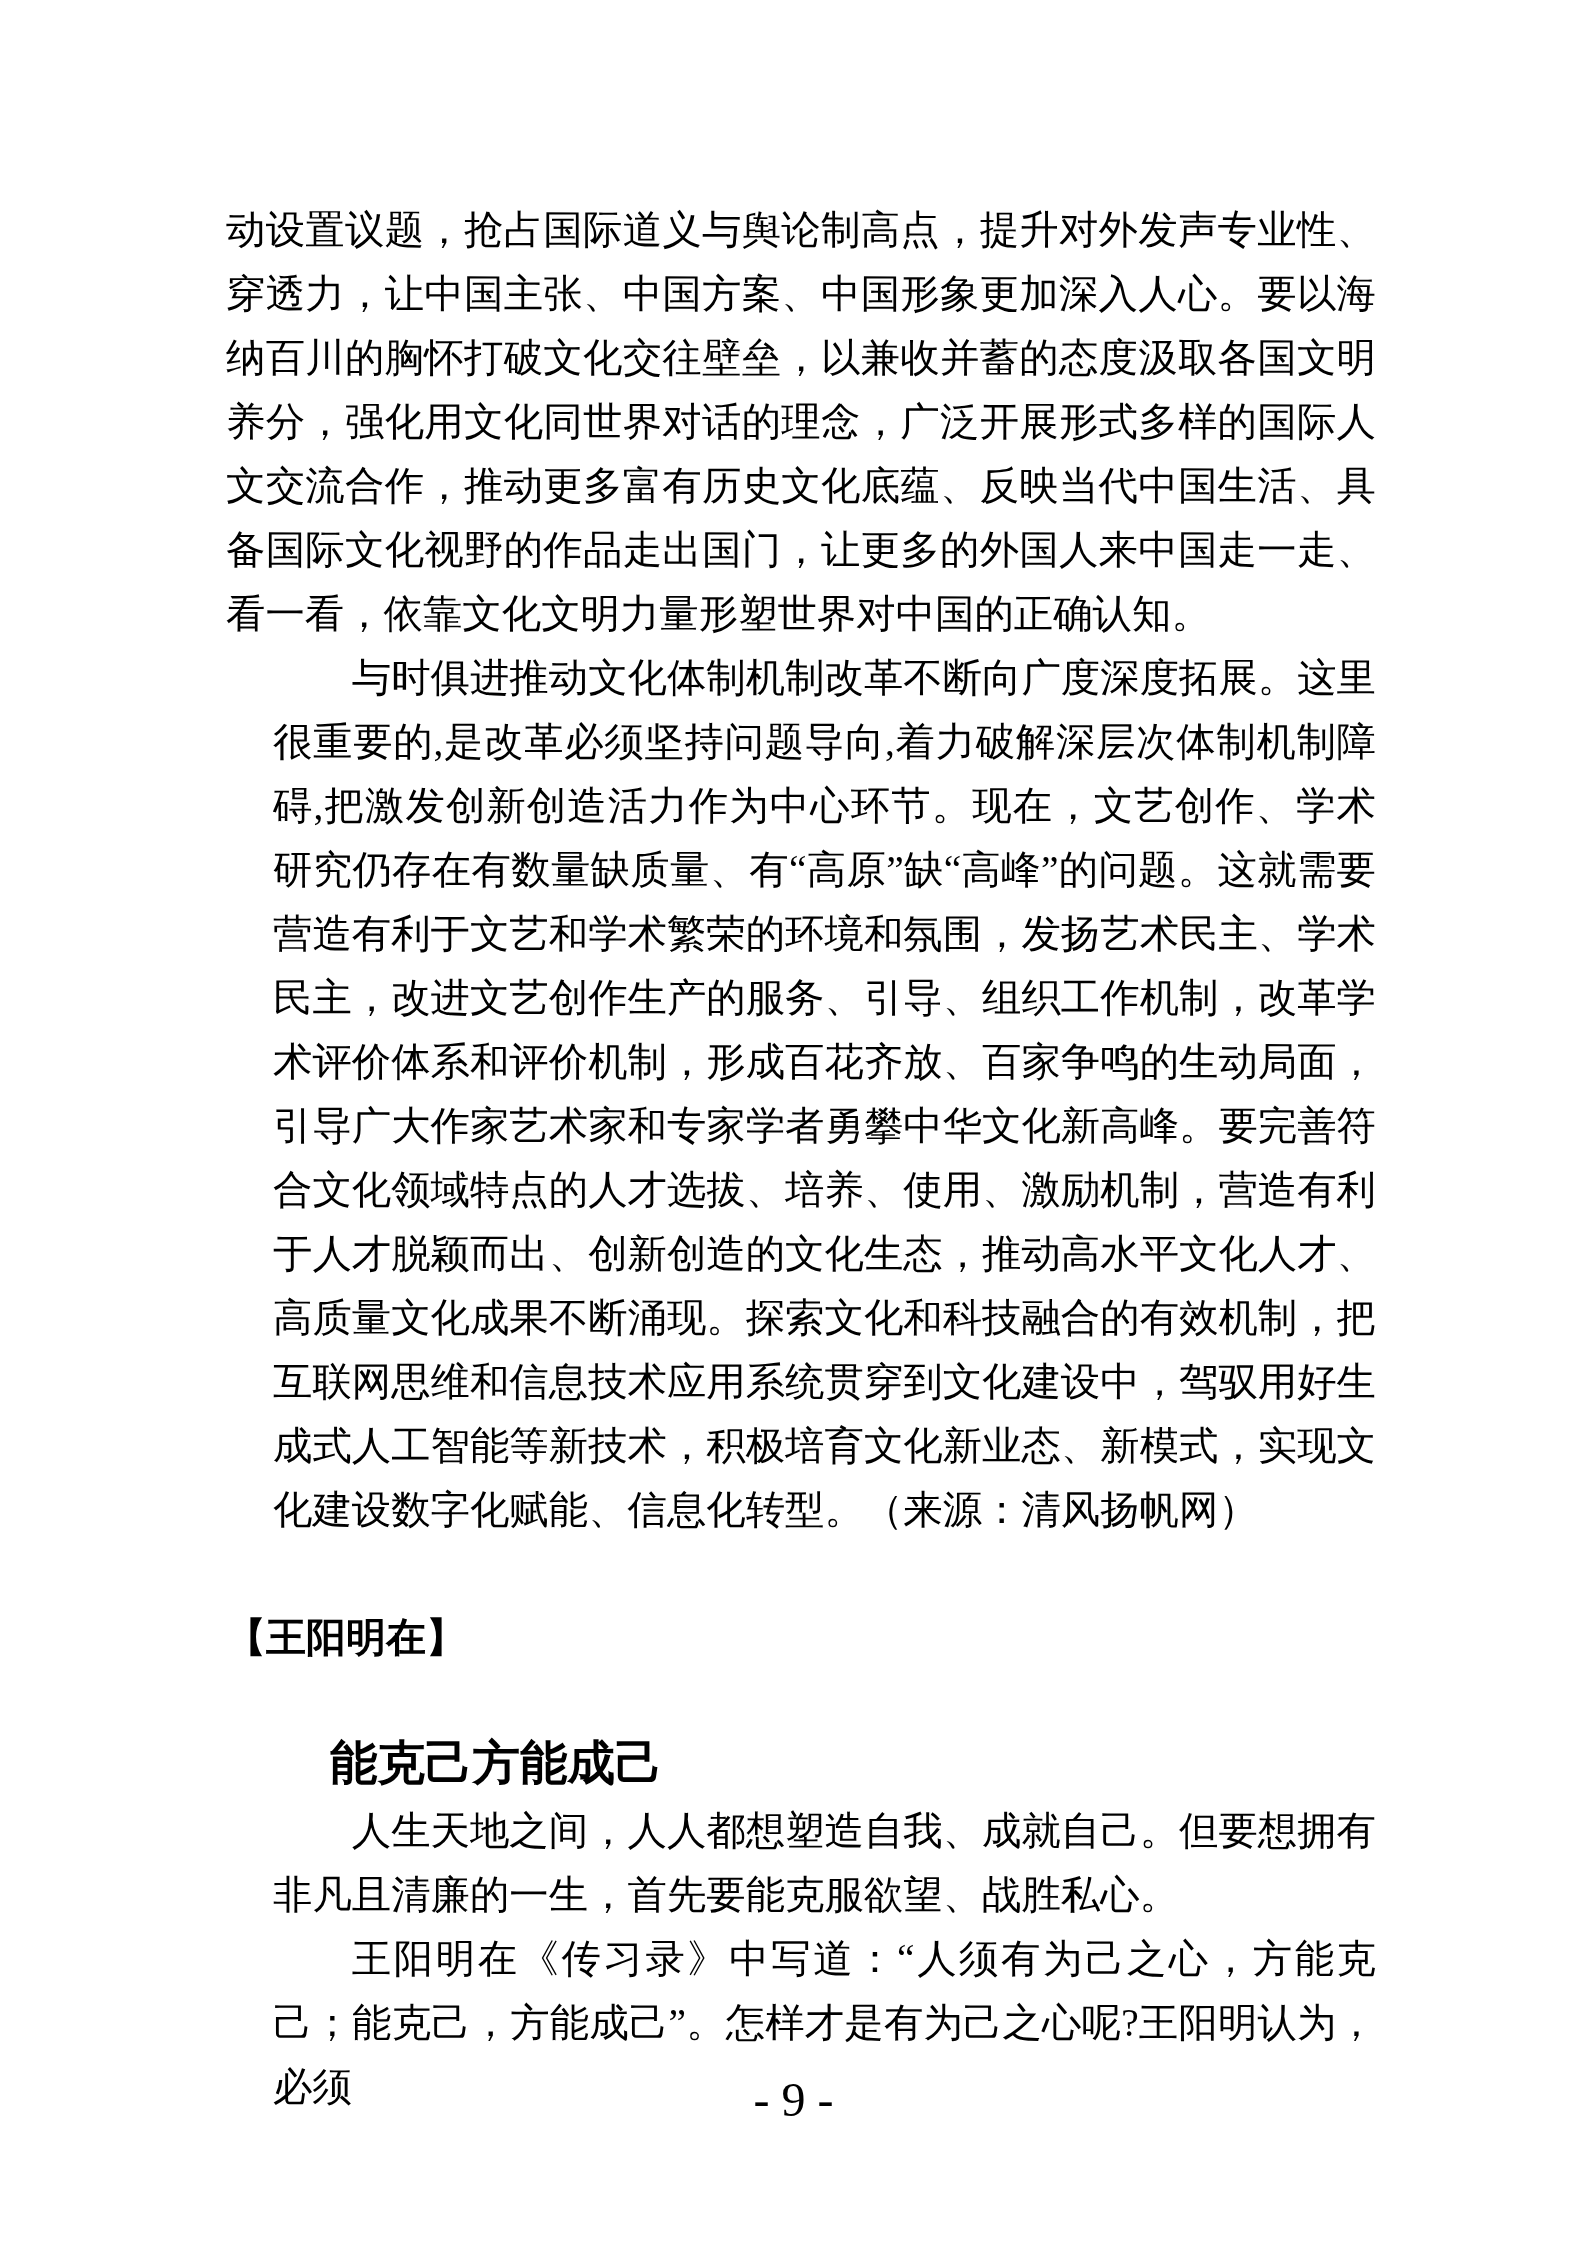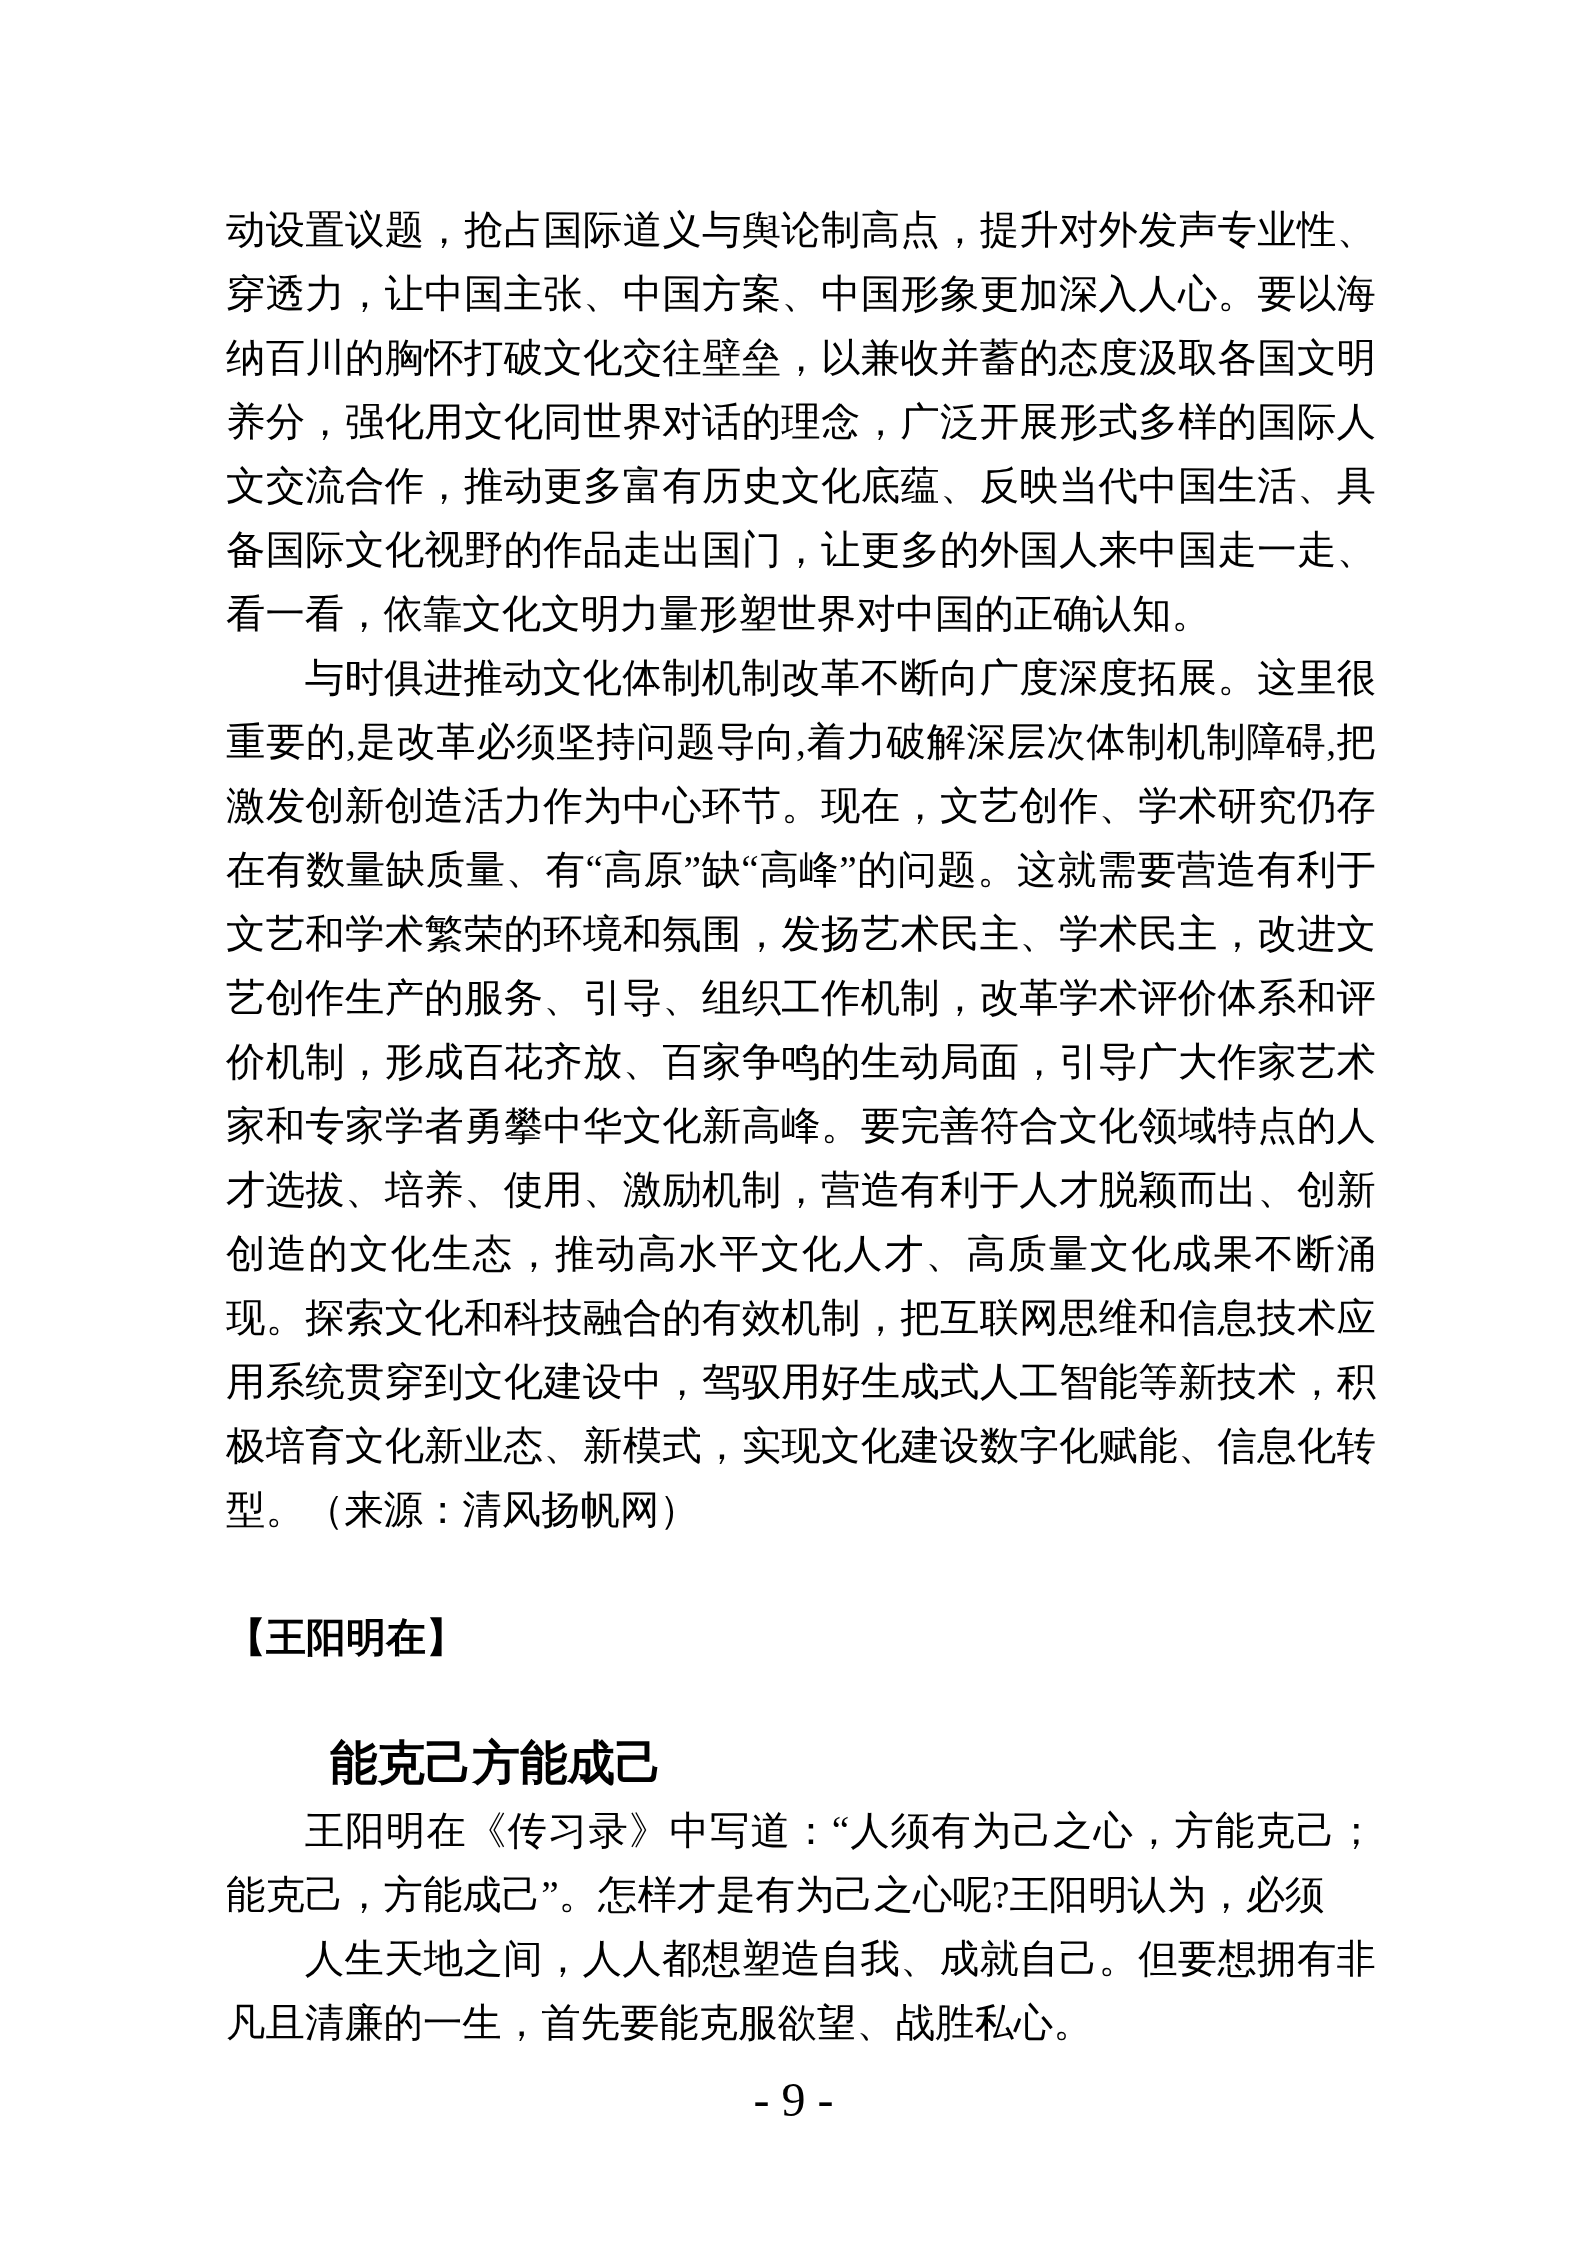--- a/index.html
+++ b/index.html
@@ -26,20 +26,21 @@
     margin: 0;
     font-size: 39.4px;
     line-height: 64px;
     text-align: justify;
     letter-spacing: 0;
     color: #000000;
     font-family: "Liberation Serif", "DejaVu Serif", serif;
   }
   .para.indent {
     text-indent: 2em;
+    margin-left: 47px;
   }
   .section-heading {
     margin: 64px 0 0 0;
     font-size: 40px;
     line-height: 64px;
     font-weight: bold;
     color: #000000;
     font-family: "Liberation Serif", "DejaVu Serif", serif;
   }
   .article-title {
@@ -66,17 +67,17 @@
 </style>
 </head>
 <body>
 
 <div class="page">
   <div class="body-text">
     <p class="para">动设置议题，抢占国际道义与舆论制高点，提升对外发声专业性、穿透力，让中国主张、中国方案、中国形象更加深入人心。要以海纳百川的胸怀打破文化交往壁垒，以兼收并蓄的态度汲取各国文明养分，强化用文化同世界对话的理念，广泛开展形式多样的国际人文交流合作，推动更多富有历史文化底蕴、反映当代中国生活、具备国际文化视野的作品走出国门，让更多的外国人来中国走一走、看一看，依靠文化文明力量形塑世界对中国的正确认知。</p>
     <p class="para indent">与时俱进推动文化体制机制改革不断向广度深度拓展。这里很重要的,是改革必须坚持问题导向,着力破解深层次体制机制障碍,把激发创新创造活力作为中心环节。现在，文艺创作、学术研究仍存在有数量缺质量、有“高原”缺“高峰”的问题。这就需要营造有利于文艺和学术繁荣的环境和氛围，发扬艺术民主、学术民主，改进文艺创作生产的服务、引导、组织工作机制，改革学术评价体系和评价机制，形成百花齐放、百家争鸣的生动局面，引导广大作家艺术家和专家学者勇攀中华文化新高峰。要完善符合文化领域特点的人才选拔、培养、使用、激励机制，营造有利于人才脱颖而出、创新创造的文化生态，推动高水平文化人才、高质量文化成果不断涌现。探索文化和科技融合的有效机制，把互联网思维和信息技术应用系统贯穿到文化建设中，驾驭用好生成式人工智能等新技术，积极培育文化新业态、新模式，实现文化建设数字化赋能、信息化转型。（来源：清风扬帆网）</p>
     <h2 class="section-heading">【王阳明在】</h2>
     <h1 class="article-title">能克己方能成己</h1>
+    <p class="para indent">人生天地之间，人人都想塑造自我、成就自己。但要想拥有非凡且清廉的一生，首先要能克服欲望、战胜私心。</p>
     <p class="para indent">王阳明在《传习录》中写道：“人须有为己之心，方能克己；能克己，方能成己”。怎样才是有为己之心呢?王阳明认为，必须</p>
-    <p class="para indent">人生天地之间，人人都想塑造自我、成就自己。但要想拥有非凡且清廉的一生，首先要能克服欲望、战胜私心。</p>
   </div>
   <div class="page-number">- 9 -</div>
 </div>
 
 </body></html>

